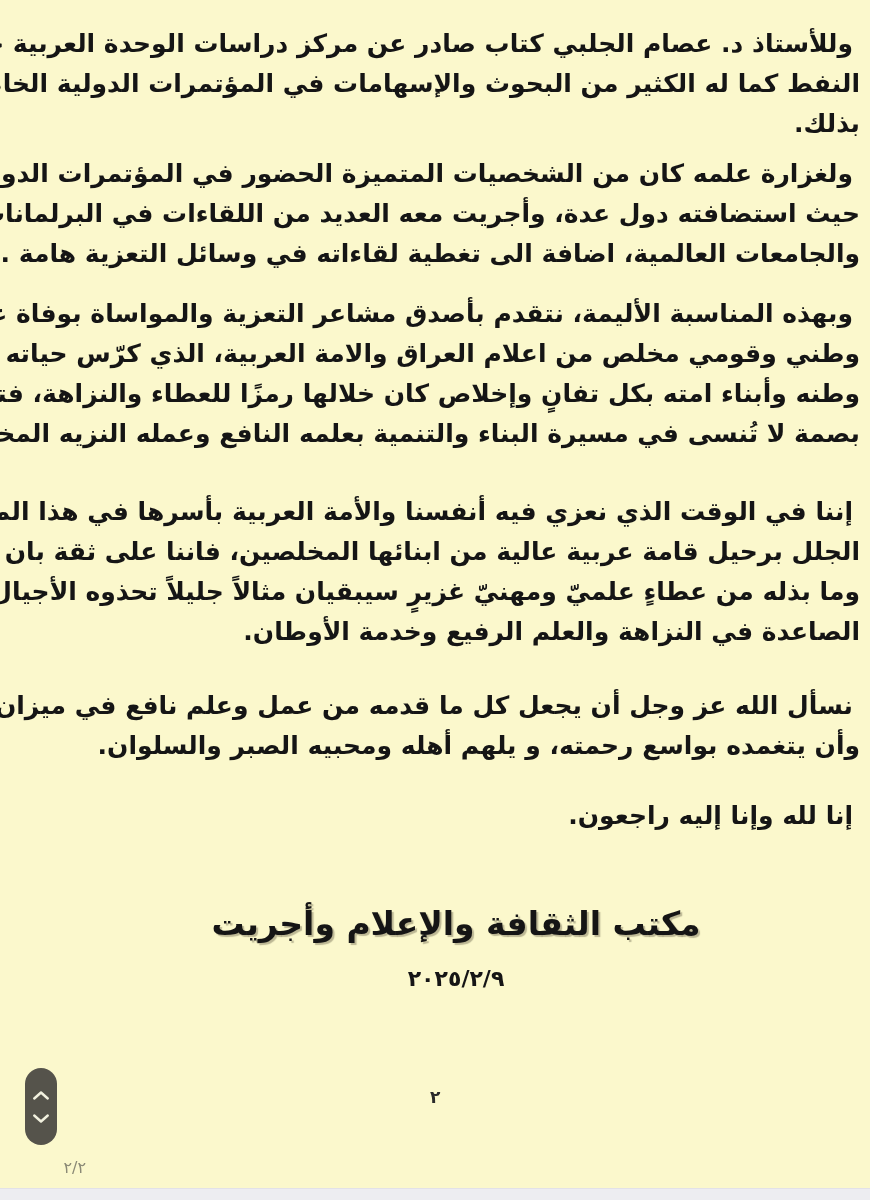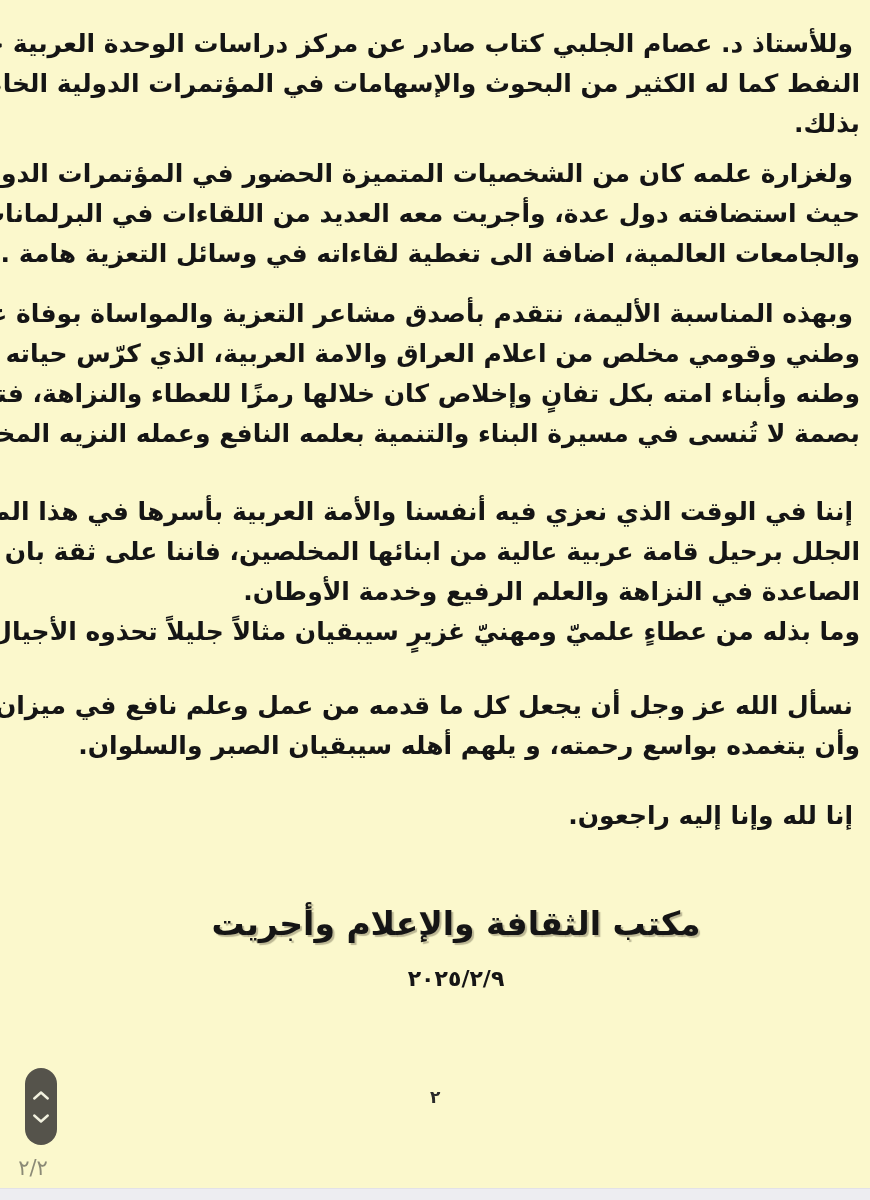--- a/index.html
+++ b/index.html
@@ -57,23 +57,23 @@
     background:var(--pill-bg);border-radius:16px;
     display:flex;flex-direction:column;align-items:center;justify-content:center;gap:9px;
   }
   .pager button{
     appearance:none;background:none;border:none;padding:0;margin:0;
     width:22px;height:14px;display:flex;align-items:center;justify-content:center;
     cursor:pointer;
   }
   .pager svg{display:block;}
   .page-indicator{
-    position:absolute;left:8px;top:1155px;width:50px;
-    direction:rtl;text-align:center;
-    font-size:21px;line-height:26px;color:var(--indicator);
+    position:absolute;left:36px;top:1155px;width:50px;
+    direction:rtl;text-align:right;
+    font-size:16px;line-height:26px;color:var(--indicator);
   }
   
   .bottom-strip{
     position:absolute;left:0;right:0;bottom:0;height:12px;
     background:var(--strip);border-top:1px solid #E2E2E8;
   }
 </style>
 </head>
 <body>
 
@@ -92,26 +92,26 @@
       </div>
       <div class="paragraph p3">
         <div class="line first">وبهذه المناسبة الأليمة، نتقدم بأصدق مشاعر التعزية والمواساة بوفاة علم</div>
         <div class="line">وطني وقومي مخلص من اعلام العراق والامة العربية، الذي كرّس حياته لخدمة</div>
         <div class="line">وطنه وأبناء امته بكل تفانٍ وإخلاص كان خلالها رمزًا للعطاء والنزاهة، فترك</div>
         <div class="line last">بصمة لا تُنسى في مسيرة البناء والتنمية بعلمه النافع وعمله النزيه المخلص.</div>
       </div>
       <div class="paragraph p4">
         <div class="line first">إننا في الوقت الذي نعزي فيه أنفسنا والأمة العربية بأسرها في هذا المصاب</div>
         <div class="line">الجلل برحيل قامة عربية عالية من ابنائها المخلصين، فاننا على ثقة بان سيرته</div>
+        <div class="line">وما بذله من عطاءٍ علميّ ومهنيّ غزيرٍ سيبقيان مثالاً جليلاً تحذوه الأجيال</div>
         <div class="line last">الصاعدة في النزاهة والعلم الرفيع وخدمة الأوطان.</div>
-        <div class="line">وما بذله من عطاءٍ علميّ ومهنيّ غزيرٍ سيبقيان مثالاً جليلاً تحذوه الأجيال</div>
       </div>
       <div class="paragraph p5">
         <div class="line first">نسأل الله عز وجل أن يجعل كل ما قدمه من عمل وعلم نافع في ميزان حسناته.</div>
-        <div class="line last">وأن يتغمده بواسع رحمته، و يلهم أهله سيبقيان الصبر والسلوان.</div>
+        <div class="line last">وأن يتغمده بواسع رحمته، و يلهم أهله ومحبيه الصبر والسلوان.</div>
       </div>
       <div class="paragraph p6">
         <div class="line first last">إنا لله وإنا إليه راجعون.</div>
       </div>
       <div class="signature">
         <div class="office">مكتب الثقافة والإعلام وأجريت</div>
         <div class="sig-date">٢٠٢٥/٢/٩</div>
       </div>
     </div>
 

